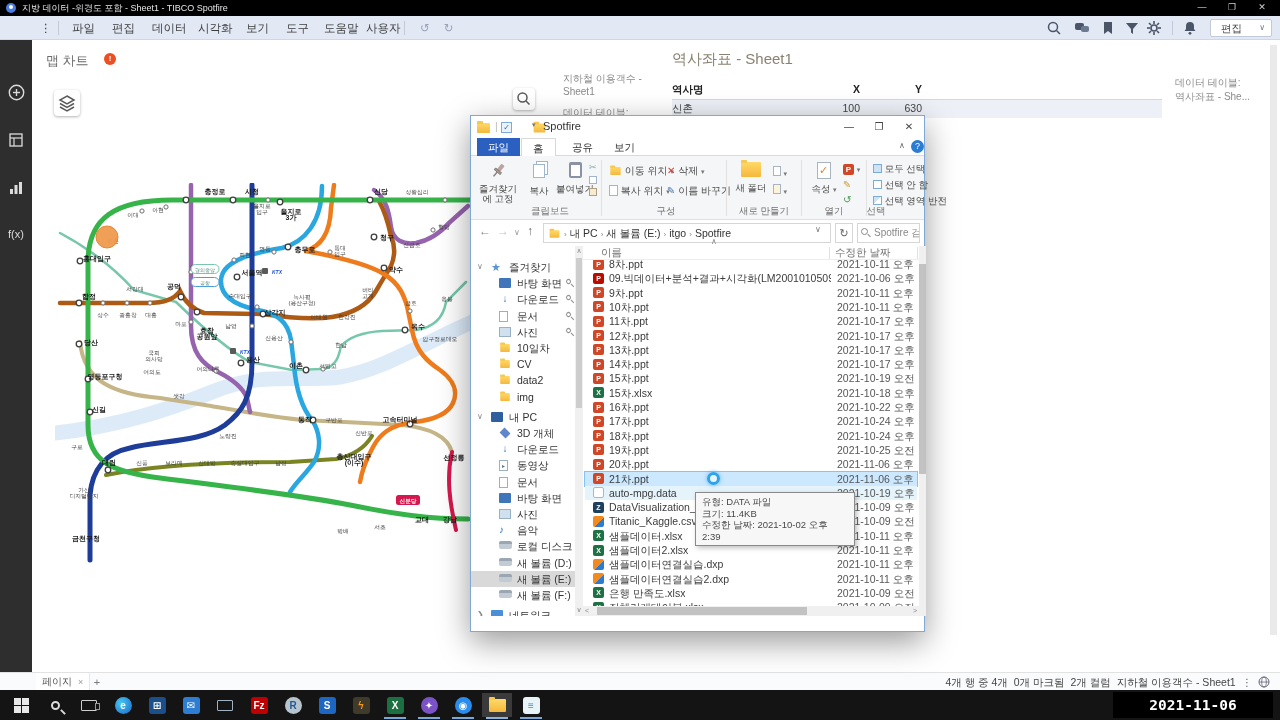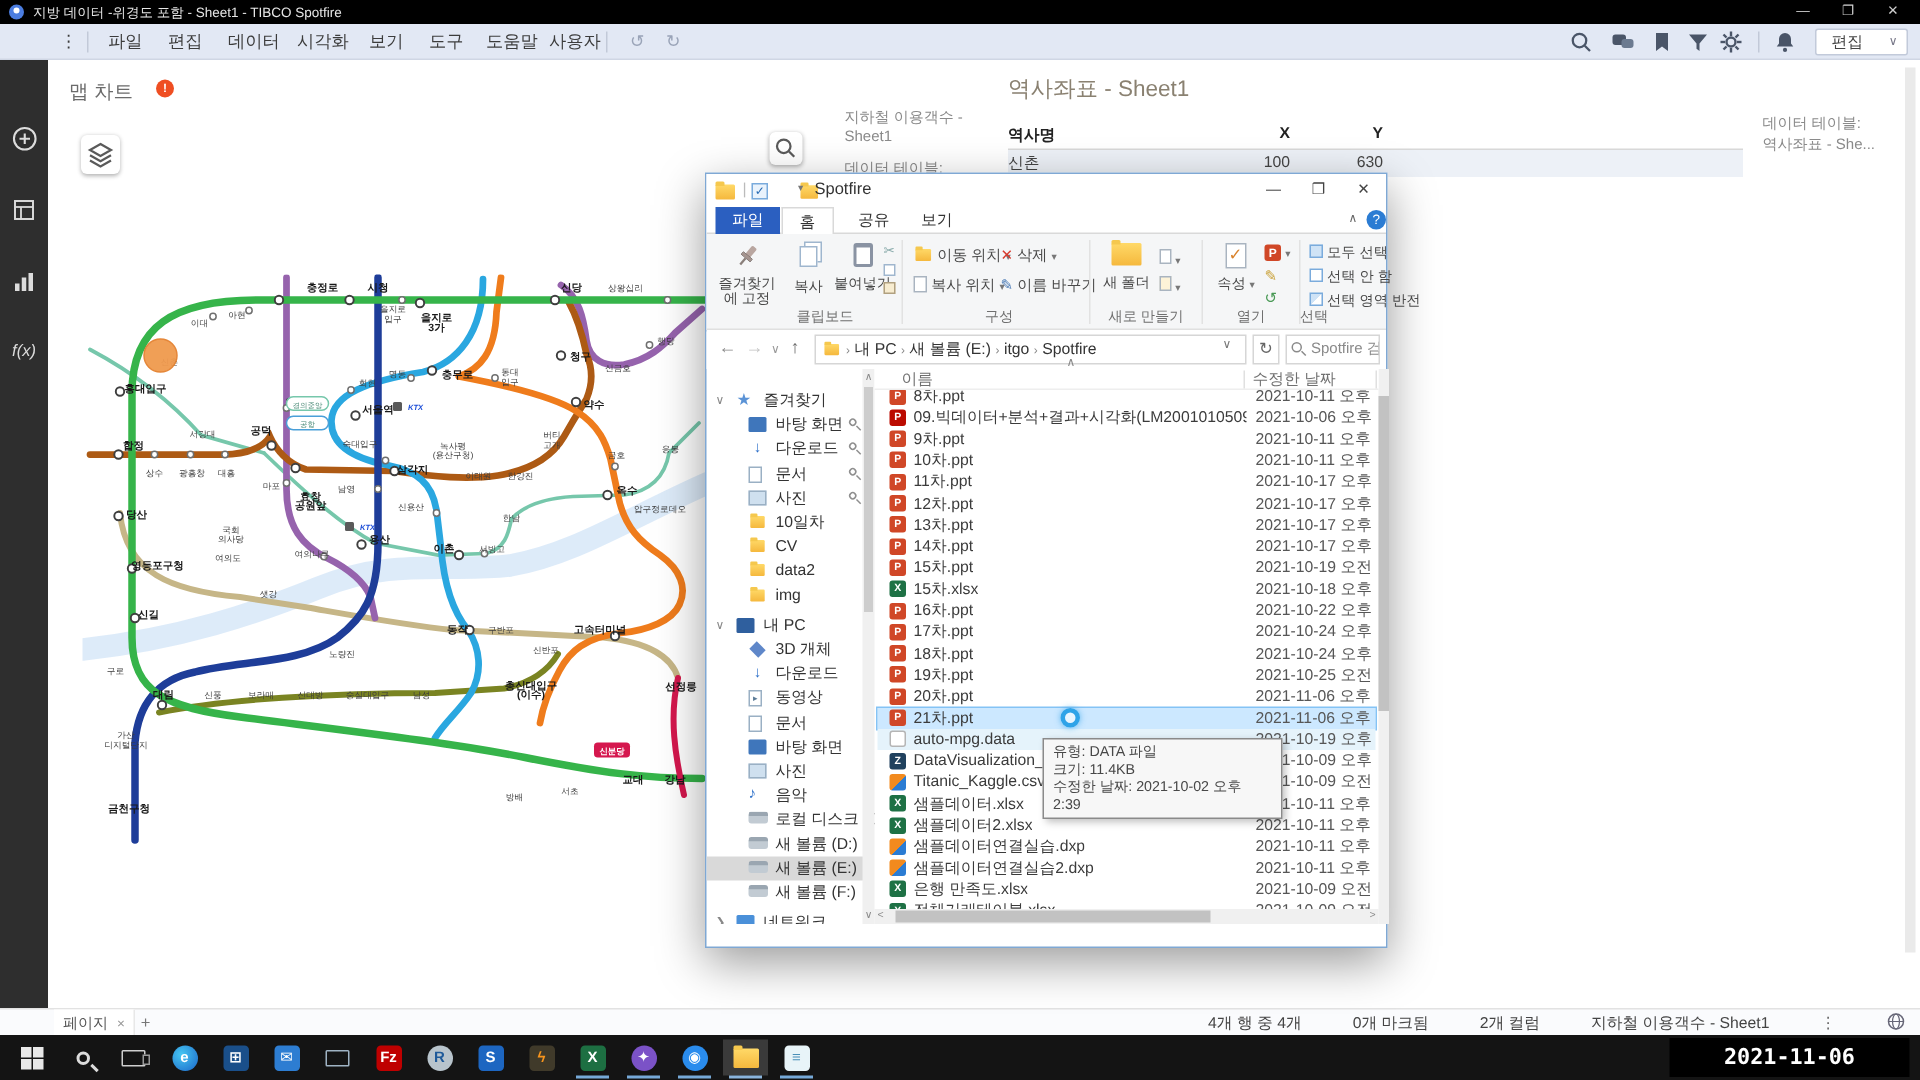--- a/index.html
+++ b/index.html
@@ -36,21 +36,21 @@
   #dtable .rw.alt{background:#edf1f7}
   .c-name{width:120px}.c-x{width:68px;text-align:right}.c-y{width:62px;text-align:right}
   #tablevis-legend{left:1175px;top:76px;width:100px;font-size:10px;color:#8a8a8a;line-height:14px;z-index:1}
   #right-strip{left:1270px;top:45px;width:7px;height:590px;background:#eaeaea;z-index:1}
   
   #bottomstrip{left:0;top:672px;width:1280px;height:18px;background:#fafbfd;border-top:1px solid #e2e2e2;z-index:3}
   #page-tab{left:36px;top:0;height:18px;padding:0 6px;font-size:10px;color:#555;line-height:18px;background:#fff;border-right:1px solid #e8e8e8}
   #page-tab .x{color:#999;margin-left:6px;font-size:9px}
   #add-page{left:88px;top:0;width:18px;text-align:center;font-size:11px;color:#777;line-height:18px}
   #sf-status{right:10px;top:0;font-size:10.5px;color:#444;line-height:18px}
-  #sf-status span{margin-left:31px}
+  #sf-status span{margin-left:3px}
   #sf-status .dots{color:#666}
   
   #mapwrap{left:55px;top:183px;width:615px;height:479px;z-index:1}
   
   #explorer{left:470px;top:115px;width:455px;height:517px;background:#fff;border:1px solid #7fa8d4;box-shadow:0 10px 30px rgba(0,0,0,.4);z-index:10;font-size:10.5px}
   #ex-titlebar{left:0;top:0;width:453px;height:22px;background:#fff}
   #ex-title{left:72px;top:4px;font-size:11px;color:#333}
   .ex-ctl{top:0;width:30px;height:22px;text-align:center;line-height:21px;color:#444;font-size:10px}
   .folder-ic{display:inline-block;width:13px;height:10px;background:linear-gradient(#ffd968,#f5b83d);border-radius:1px;position:relative}
   .folder-ic::before{content:"";position:absolute;left:0;top:-2px;width:6px;height:3px;background:#f5c84e;border-radius:1px 1px 0 0}
@@ -213,21 +213,21 @@
   <div class="sb-ic" style="top:92px"><svg width="16" height="16" viewBox="0 0 16 16">
         <rect x="2" y="2" width="12" height="12" fill="none" stroke="#dcdcdc" stroke-width="1.3"></rect>
         <line x1="2" y1="6" x2="14" y2="6" stroke="#dcdcdc" stroke-width="1.2"></line>
         <line x1="6" y1="6" x2="6" y2="14" stroke="#dcdcdc" stroke-width="1.2"></line>
       </svg></div>
   <div class="sb-ic" style="top:140px"><svg width="16" height="16" viewBox="0 0 16 16">
         <rect x="2" y="9" width="3" height="5" fill="#dcdcdc"></rect>
         <rect x="6.5" y="5" width="3" height="9" fill="#dcdcdc"></rect>
         <rect x="11" y="2" width="3" height="12" fill="#dcdcdc"></rect>
       </svg></div>
-  <div class="sb-ic" style="top:188px;font-size:11px;font-style:italic">f(x)</div>
+  <div class="sb-ic" style="top:188px;font-size:11px;">f(x)</div>
   <div class="sb-ic" style="top:640px"><svg width="14" height="12" viewBox="0 0 14 12">
         <rect x="1" y="1" width="12" height="3" fill="#9a9a9a"></rect>
         <rect x="1" y="5" width="8" height="3" fill="#9a9a9a"></rect>
         <rect x="1" y="9" width="5" height="2.5" fill="#9a9a9a"></rect>
       </svg></div>
 </div>
 
 <div class="abs" id="map-title">맵 차트</div>
 <div class="abs" id="map-badge">!</div>
 <div class="abs sq-btn" id="layers-btn">

